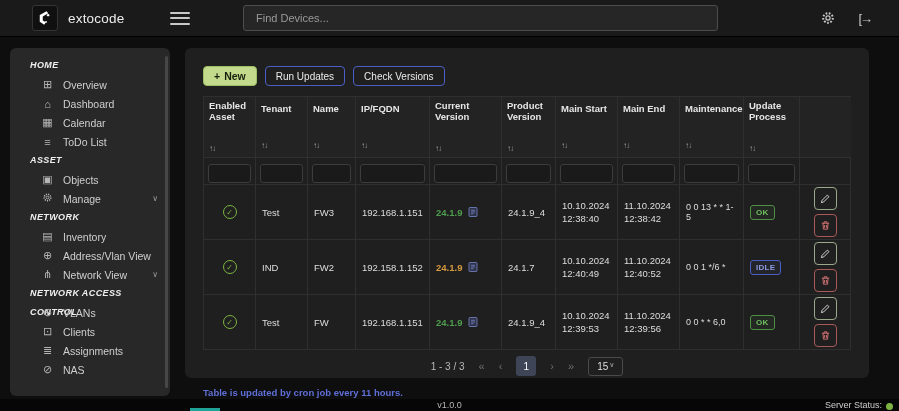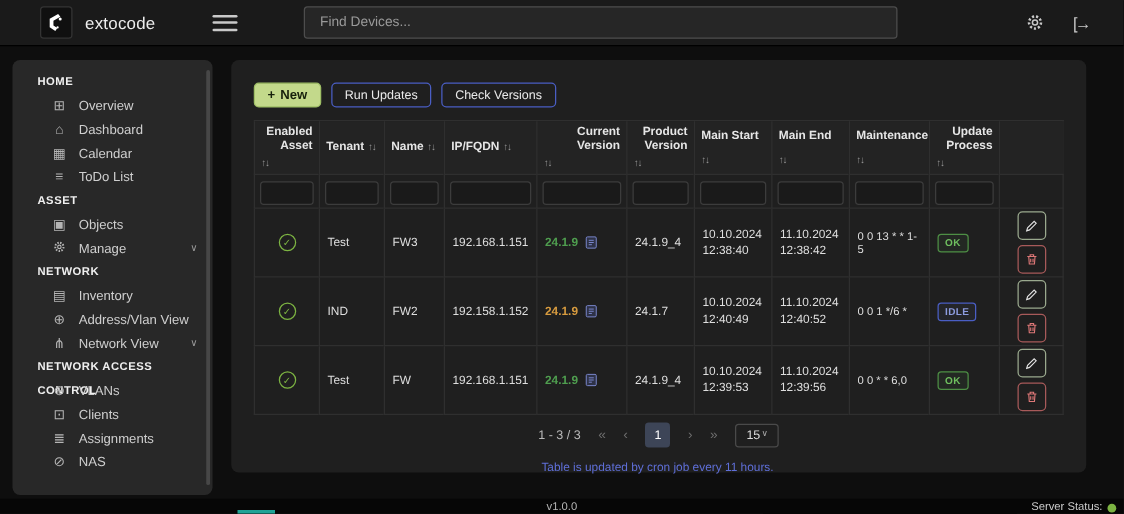--- a/index.html
+++ b/index.html
@@ -19,39 +19,39 @@
             font-family:"Liberation Sans",sans-serif; }
   .search::placeholder { color:#9a9a9a; }
   .top-icons { margin-left:auto; margin-right:28px; display:flex; align-items:center; gap:22px; }
   .logout { font-size:13px; color:#c9c9c9; letter-spacing:-2px; cursor:pointer; }
 
   
   .sidebar { position:absolute; left:10px; top:48px; width:160px; height:348px; background:#282828;
              border-radius:6px; overflow:hidden; padding-top:8px; }
   .sb-scroll { position:absolute; right:2px; top:8px; bottom:8px; width:3px; background:#474747; border-radius:2px; }
   .sb-section { height:19px; line-height:19px; padding-left:20px; font-size:9px; font-weight:bold;
-                color:#efefef; letter-spacing:.4px; }
+                color:#efefef; letter-spacing:.4px;font-style:italic; }
   .sb-item { height:19px; display:flex; align-items:center; padding:0 12px 0 30px; cursor:pointer; color:#cfcfcf; }
   .sb-item .ic { width:15px; font-size:11px; color:#b5b5b5; text-align:center; flex:none; }
   .sb-item .lb { margin-left:8px; font-size:10.5px; white-space:nowrap; }
   .sb-item .chev { margin-left:auto; font-size:8px; color:#9a9a9a; }
 
   
   .card { position:absolute; left:185px; top:48px; width:684px; height:330px; background:#1f1f1f; border-radius:6px; padding:18px 18px 0 18px; }
   .toolbar { display:flex; gap:8px; margin-bottom:10px; }
   .btn-new { background:#c3d98b; border:1px solid #9fbf66; color:#17210c; font-size:10.5px; font-weight:bold;
              border-radius:4px; padding:3px 10px; display:flex; align-items:center; gap:4px; cursor:pointer; }
   .btn-outline { background:transparent; border:1px solid #4a5ec4; color:#eaeaea; font-size:10px;
                  border-radius:4px; padding:3px 10px; cursor:pointer; font-family:"Liberation Sans",sans-serif; }
 
   .tbl { display:grid; grid-template-columns:52px 52px 48px 74px 72px 54px 62px 62px 64px 56px 52px;
          border-top:1px solid #2f2f2f; border-right:1px solid #2f2f2f; width:648px; }
   .cell { border-left:1px solid #2f2f2f; border-bottom:1px solid #2f2f2f; }
   .hcell { background:#232323; min-height:26px; padding:4px 5px; font-size:9.5px; font-weight:bold; color:#e6e6e6;
-           display:flex; align-items:center; flex-wrap:wrap; gap:3px; line-height:1.15;text-align:right; }
+           display:flex; align-items:center; flex-wrap:wrap; gap:21px; line-height:1.15; }
   .sort { font-size:8px; color:#9a9a9a; letter-spacing:-1px; cursor:pointer; }
   .fcell { padding:4px; height:27px; }
   .fcell input { width:100%; height:19px; background:#1a1a1a; border:1px solid #3c3c3c; border-radius:3px;
                  color:#ddd; font-size:9px; padding:0 4px; }
   .dcell { min-height:55px; display:flex; align-items:center; padding:4px 6px; font-size:9.5px; color:#dedede; }
   .dcell.center { justify-content:center; }
   .two-line { display:flex; flex-direction:column; gap:1px; line-height:1.2; }
   .check { width:14px; height:14px; border:1.5px solid #7cb342; border-radius:50%; color:#7cb342;
            font-size:8px; display:flex; align-items:center; justify-content:center; }
   .ver { font-weight:bold; }
@@ -70,21 +70,21 @@
   .abtn.del { border:1px solid #a85a5a; }
 
   .pager { width:648px; height:32px; display:flex; align-items:center; justify-content:center; gap:14px;
            font-size:10px; color:#b9b9b9; }
   .pg-arrow { color:#6e6e6e; font-size:11px; cursor:pointer; }
   .pg-cur { width:20px; height:20px; background:#3d4557; border-radius:3px; color:#fff; display:flex;
             align-items:center; justify-content:center; font-size:10px; cursor:pointer; }
   .pg-size { display:flex; gap:1px; border:1px solid #4a4a4a; border-radius:3px;
              padding:3px 8px; color:#ddd; cursor:pointer; }
   .pg-size .chev { font-size:7px; color:#aaa; }
-  .note { width:648px; text-align:center; font-size:9.5px; font-weight:normal; color:#5f6fd8; padding:5px 2px 0 0; }
+  .note { width:648px; text-align:left; font-size:9.5px; font-weight:bold; color:#5f6fd8; padding:5px 2px 0 0; }
 
   
   .footer { position:absolute; left:0; bottom:0; width:899px; height:12px; background:#060606; z-index:6; }
   .footer .ver-text { position:absolute; left:0; right:0; text-align:center; top:1px; font-size:9px; color:#b5b5b5; }
   .footer .status { position:absolute; right:6px; top:1px; display:flex; align-items:flex-end; gap:4px;
                     font-size:9px; color:#cccccc; }
   .dot { width:7px; height:7px; border-radius:50%; background:#7cb342; }
   .sliver { position:absolute; left:190px; bottom:0; width:30px; height:3px; background:#1fa396; z-index:7; }
 </style>
 </head>

